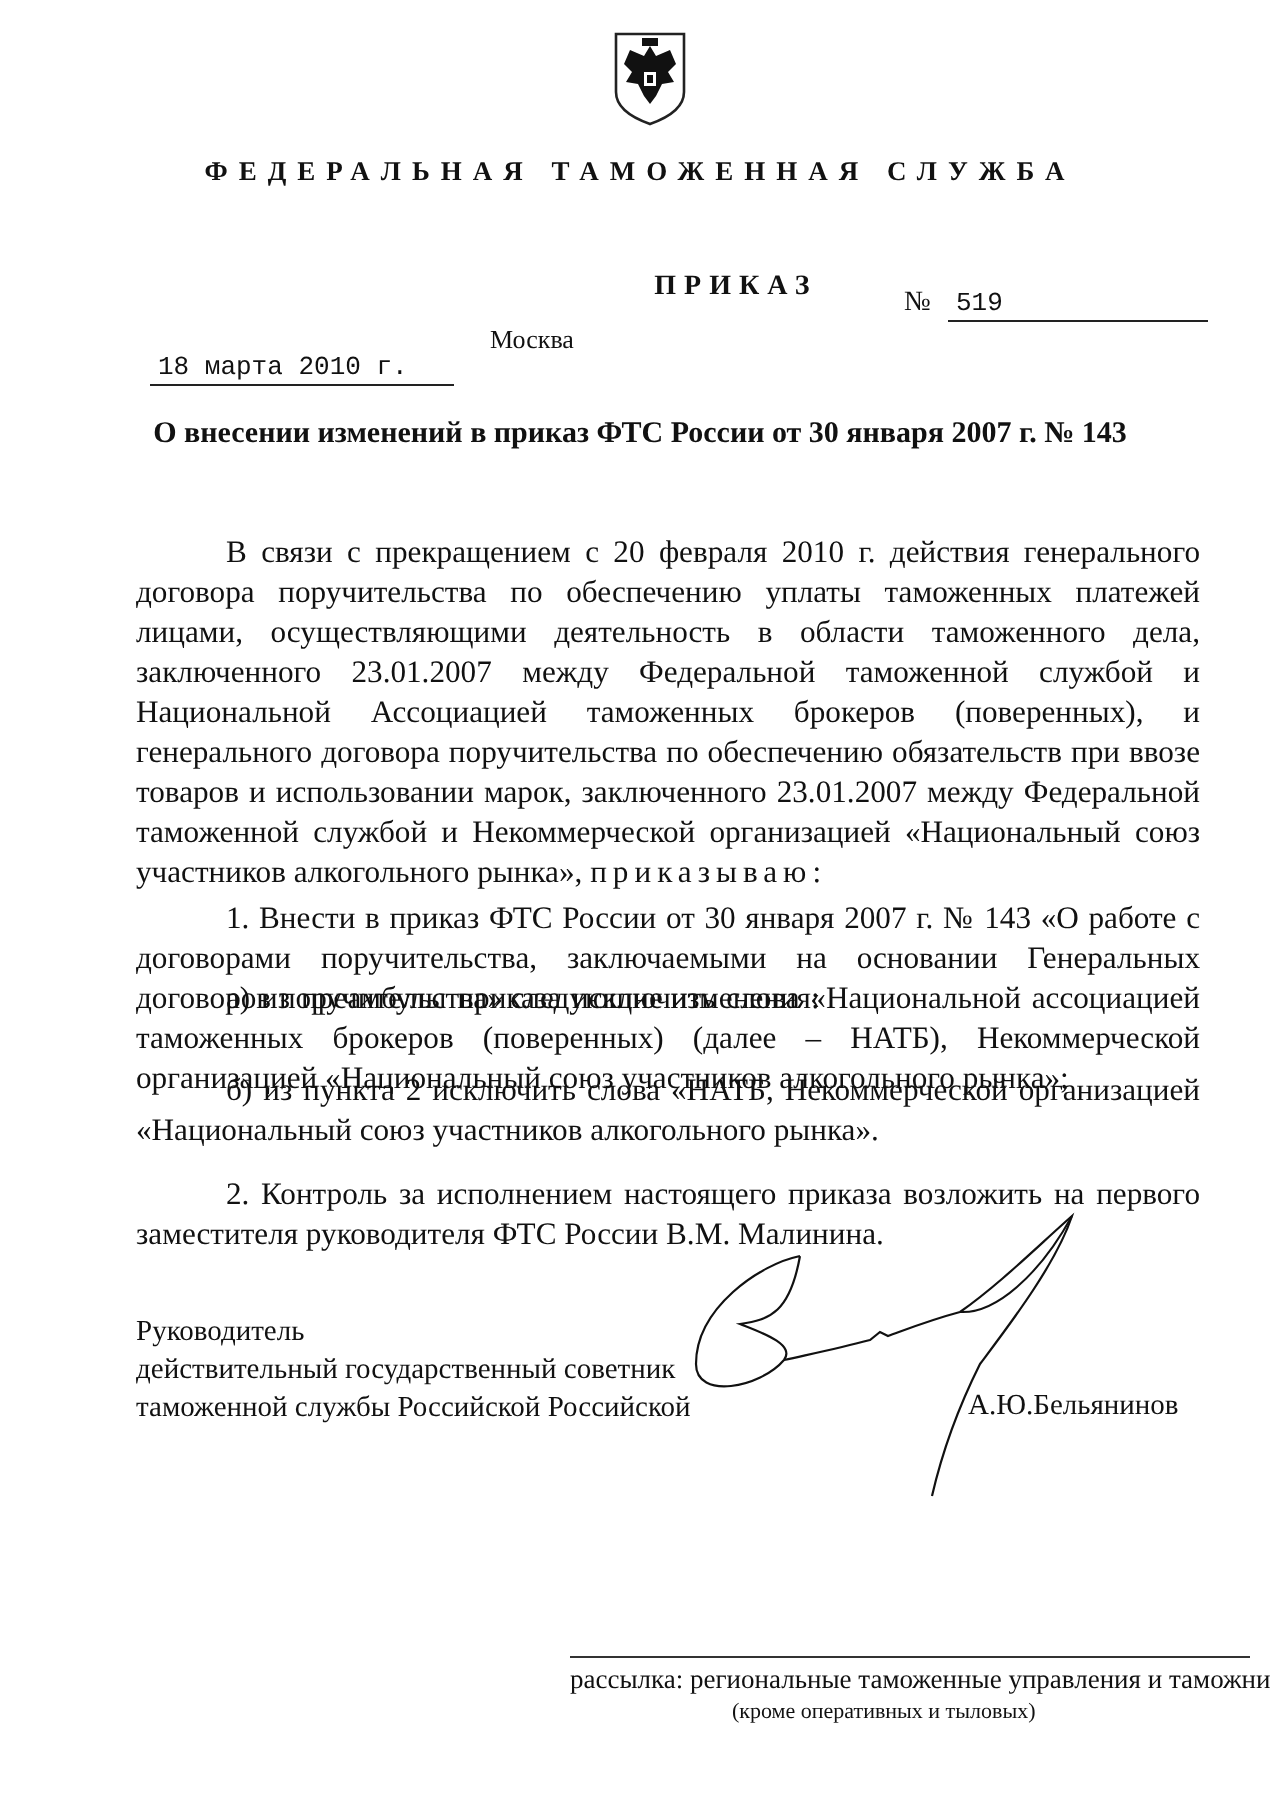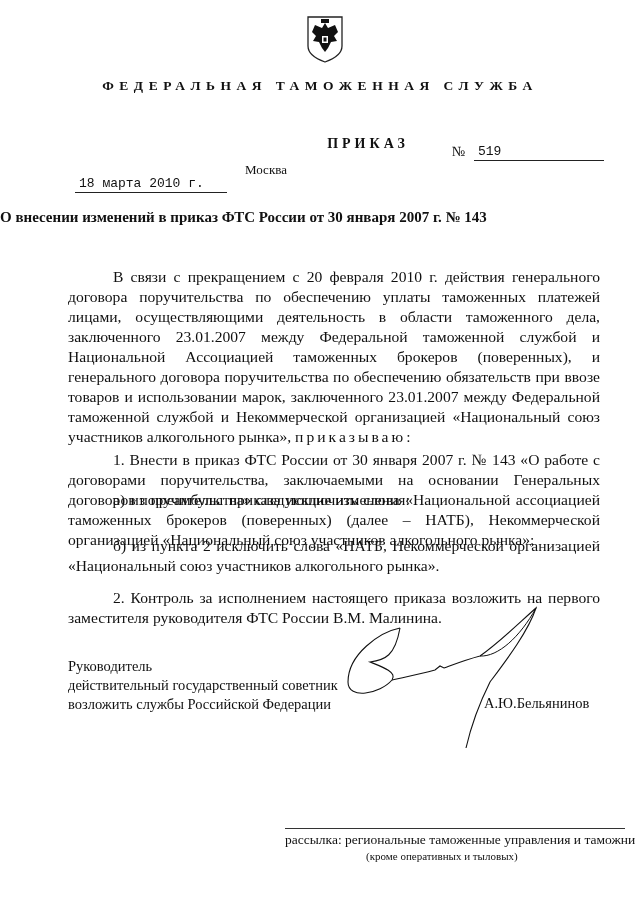--- a/index.html
+++ b/index.html
@@ -5,21 +5,21 @@
   html, body { margin: 0; padding: 0; background: #ffffff; }
   body { width: 640px; height: 900px; position: relative; overflow: hidden; color: #111; font-family: "Liberation Serif", "DejaVu Serif", serif; }
   .abs { position: absolute; }
   #emblem { left: 305px; top: 14px; width: 40px; height: 50px; }
   #agency { left: 0; width: 640px; top: 78px; text-align: center; font-weight: bold; font-size: 13.5px; letter-spacing: 5.5px; }
   #order-title { left: 0; width: 640px; top: 136px; text-align: center; font-weight: bold; font-size: 14px; letter-spacing: 4px; padding-left: 48px; }
   #date { left: 75px; top: 144px; width: 148px; font-family: "Liberation Mono", "DejaVu Sans Mono", monospace; font-size: 13px; border-bottom: 1px solid #222; padding-left: 4px; line-height: 16px; margin-top: 32px; }
   #num-sign { left: 452px; top: 144px; font-size: 14px; line-height: 16px; }
   #num { left: 474px; top: 144px; width: 126px; font-family: "Liberation Mono", "DejaVu Sans Mono", monospace; font-size: 13px; border-bottom: 1px solid #222; padding-left: 4px; line-height: 16px; }
   #city { left: 0; width: 532px; top: 162px; text-align: center; font-size: 13px; }
-  #subject { left: 0; width: 640px; top: 209px; font-weight: bold; font-size: 15px; }
+  #subject { left: 0; width: 640px; top: 209px; text-align: center; font-weight: bold; font-size: 15px; }
   .para { position: absolute; left: 68px; width: 532px; font-size: 15.6px; line-height: 20px; text-align: justify; text-align-last: left; }
   .indent { text-indent: 45px; }
   #p-preamble { top: 267px; }
   #p-item1 { top: 450px; }
   #p-item1a { top: 490px; }
   #p-item1b { top: 536px; }
   #p-item2 { top: 576px; margin-top: 12px; }
   .spaced { letter-spacing: 3px; }
   #sig-block { left: 68px; top: 657px; font-size: 14.5px; line-height: 19px; }
   #signer { left: 484px; top: 695px; font-size: 14.5px; }
@@ -50,21 +50,21 @@
 
 <div id="p-preamble" class="para indent"><span>В связи с прекращением с 20 февраля 2010 г. действия генерального договора поручительства по обеспечению уплаты таможенных платежей лицами, осуществляющими деятельность в области таможенного дела, заключенного 23.01.2007 между Федеральной таможенной службой и Национальной Ассоциацией таможенных брокеров (поверенных), и генерального договора поручительства по обеспечению обязательств при ввозе товаров и использовании марок, заключенного 23.01.2007 между Федеральной таможенной службой и Некоммерческой организацией «Национальный союз участников алкогольного рынка»,</span> <span class="spaced">приказываю:</span></div>
 <div id="p-item1" class="para indent">1. Внести в приказ ФТС России от 30 января 2007 г. № 143 «О работе с договорами поручительства, заключаемыми на основании Генеральных договоров поручительства» следующие изменения:</div>
 <div id="p-item1a" class="para indent">а) из преамбулы приказа исключить слова «Национальной ассоциацией таможенных брокеров (поверенных) (далее – НАТБ), Некоммерческой организацией «Национальный союз участников алкогольного рынка»;</div>
 <div id="p-item1b" class="para indent">б) из пункта 2 исключить слова «НАТБ, Некоммерческой организацией «Национальный союз участников алкогольного рынка».</div>
 <div id="p-item2" class="para indent">2. Контроль за исполнением настоящего приказа возложить на первого заместителя руководителя ФТС России В.М. Малинина.</div>
 
 <div id="sig-block" class="abs">
   <div>Руководитель</div>
   <div>действительный государственный советник</div>
-  <div>возложить службы Российской Федерации</div>
+  <div>таможенной службы Российской Российской</div>
 </div>
 
 <svg id="signature" class="abs" viewBox="0 0 220 150">
   <path d="M60 26 C40 30 8 52 8 80 C8 98 40 92 52 78 C58 70 40 64 30 60 C45 58 55 54 60 26" fill="none" stroke="#111" stroke-width="1.1"></path>
   <path d="M52 78 C70 74 80 72 95 68 L100 64 L104 66 C115 62 125 58 140 54 C160 40 180 20 196 6 C188 30 165 60 150 80 C140 100 132 120 126 146" fill="none" stroke="#111" stroke-width="1.1"></path>
   <path d="M196 6 C180 35 158 55 140 54" fill="none" stroke="#111" stroke-width="1"></path>
 </svg>
 
 <div id="signer" class="abs">А.Ю.Бельянинов</div>
 

